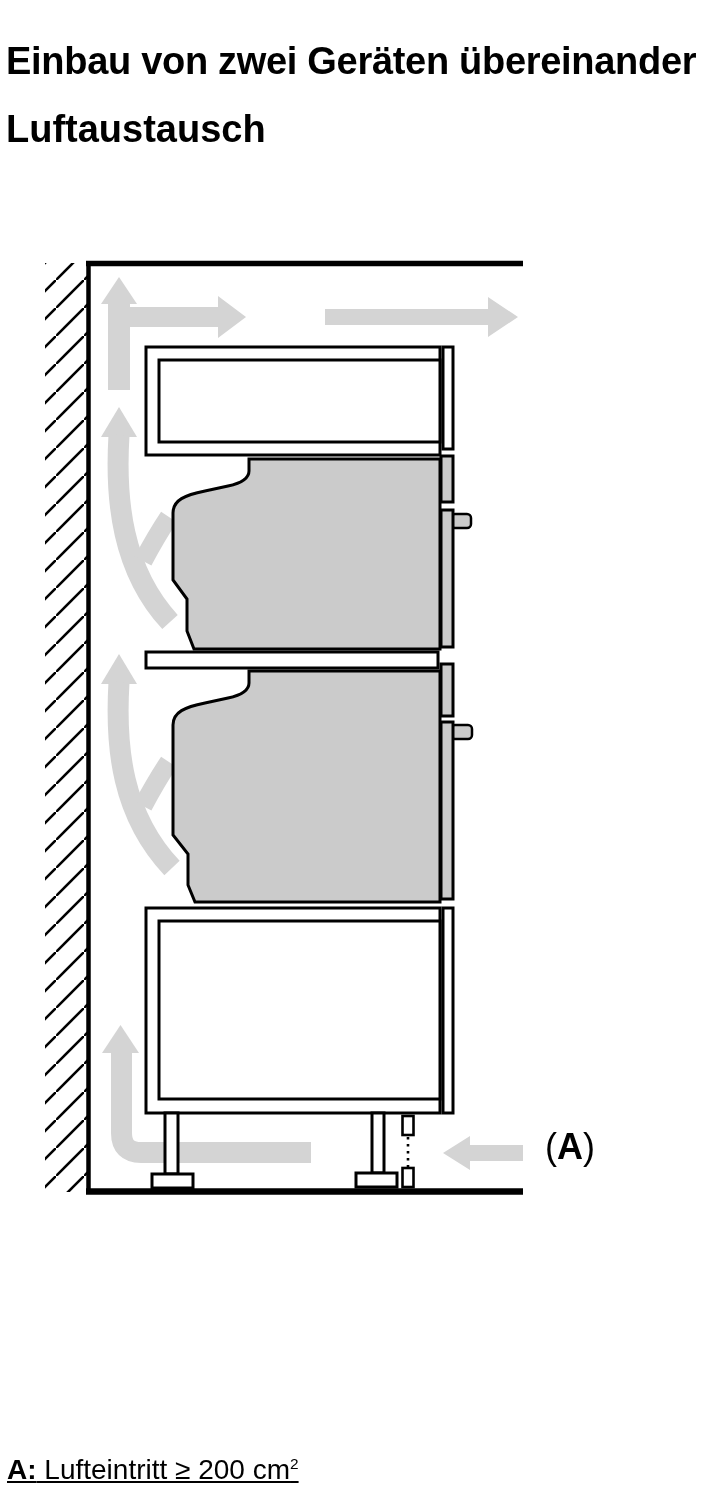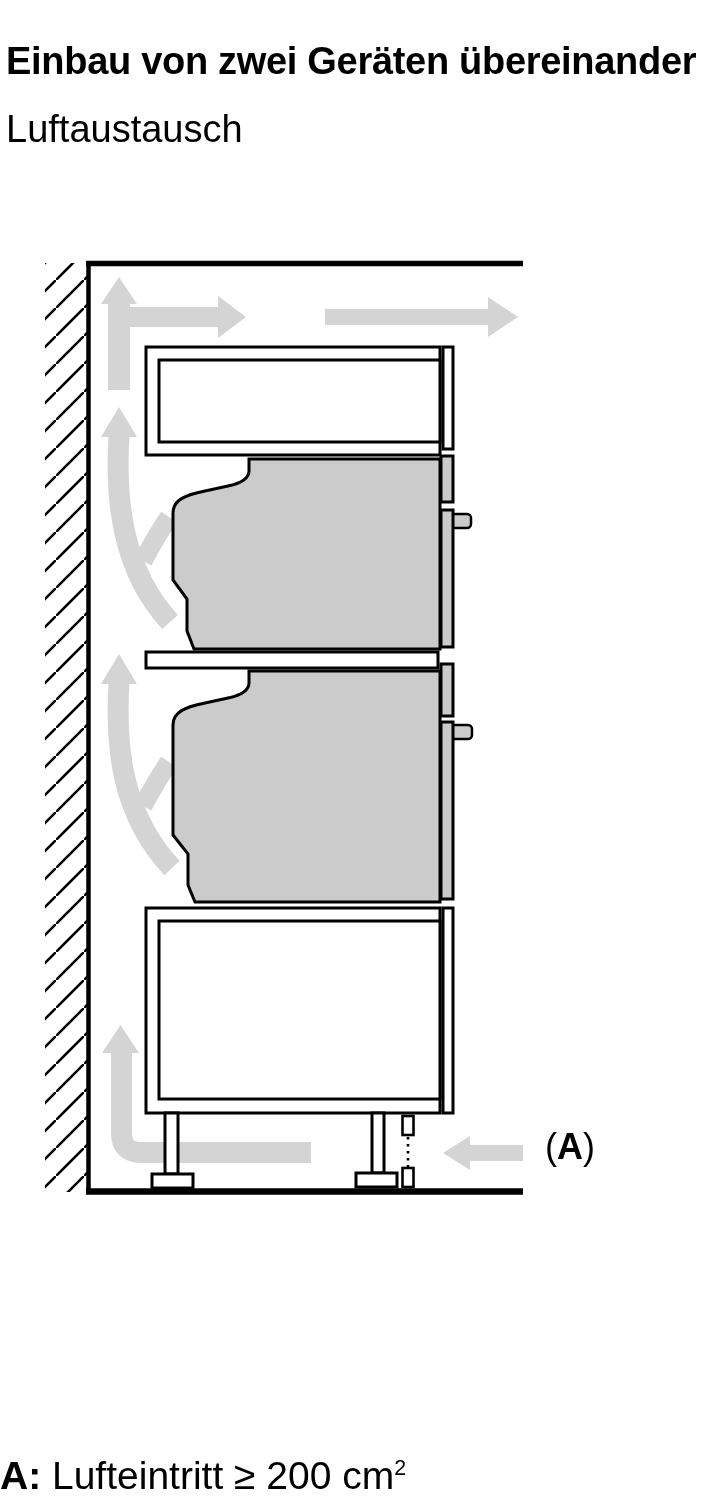--- a/index.html
+++ b/index.html
@@ -16,31 +16,31 @@
     color:#000;
   }
   .page-title{
     position:absolute;left:6px;top:-3px;
     font-size:38px;font-weight:bold;line-height:1.1;white-space:nowrap;
     letter-spacing:-0.3px;
     margin-top:44px;
   }
   .page-subtitle{
     position:absolute;left:6px;top:77px;
-    font-size:38px;font-weight:normal;line-height:1.1;white-space:nowrap;
+    font-size:38px;font-weight:bold;line-height:1.1;white-space:nowrap;
   }
   .diagram-svg{position:absolute;left:0;top:0;}
   .inlet-label{
     position:absolute;left:545px;top:1127px;
     font-size:36px;font-weight:normal;line-height:1.1;white-space:nowrap;
   }
   .inlet-label .letter{font-weight:bold;}
   .legend-note{
-    position:absolute;left:0;top:1455px;
-    font-size:39px;line-height:1.1;white-space:nowrap;
+    position:absolute;left:7px;top:1455px;
+    font-size:28px;line-height:1.1;white-space:nowrap;text-decoration:underline;
   }
   .legend-note .prefix{font-weight:bold;}
   .legend-note sup{font-size:0.55em;line-height:0;}
 </style>
 </head>
 <body>
 
 <h1 class="page-title">Einbau von zwei Geräten übereinander</h1>
 <h2 class="page-subtitle">Luftaustausch</h2>
 

